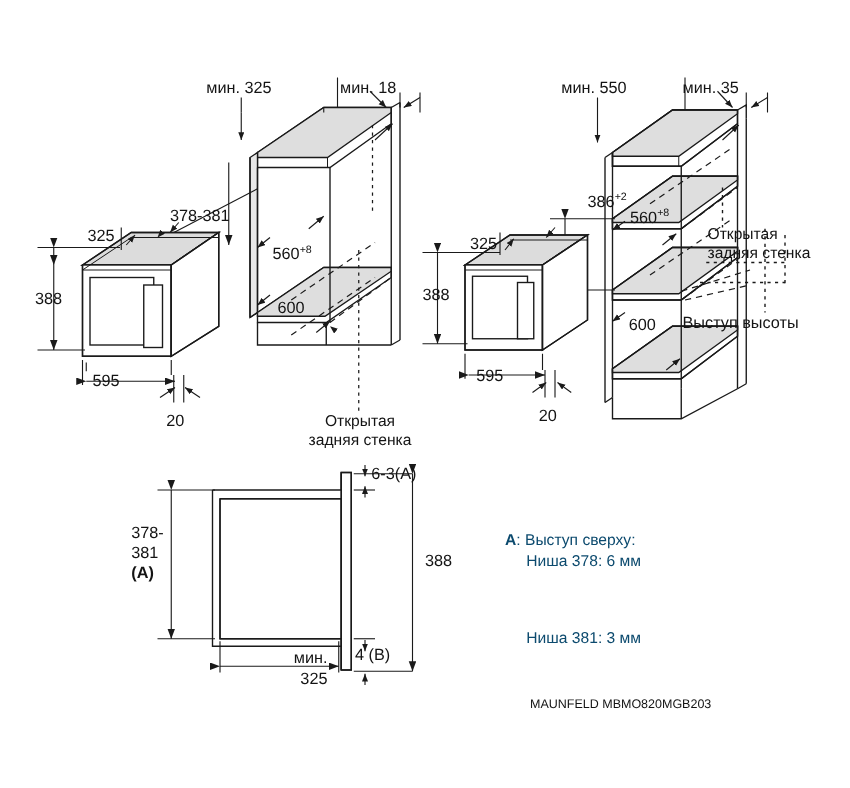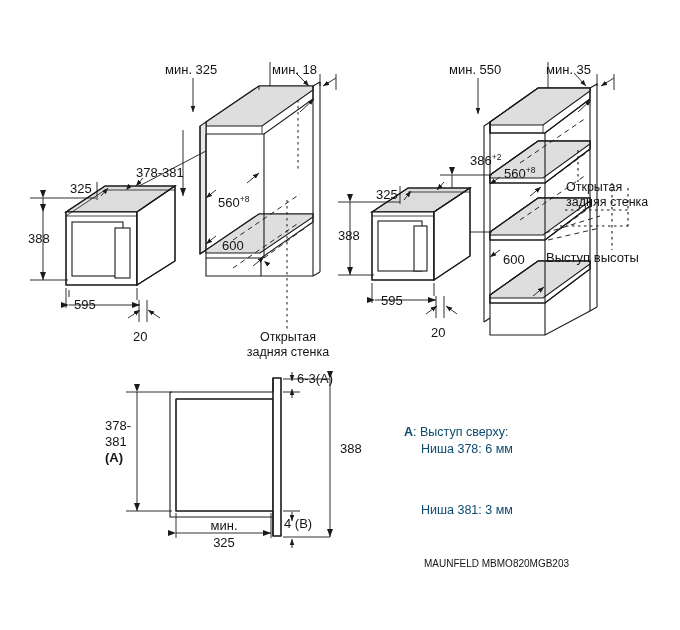--- a/index.html
+++ b/index.html
@@ -4,21 +4,21 @@
 <style>
   html,body{margin:0;padding:0;background:#ffffff;}
   body{width:680px;height:630px;position:relative;overflow:hidden;
        font-family:"Liberation Sans","DejaVu Sans",sans-serif;color:#1a1a1a;}
   #root{position:absolute;left:0;top:0;width:680px;height:630px;}
   svg.layer{position:absolute;left:0;top:0;width:680px;height:630px;}
   .lbl{position:absolute;font-size:13px;line-height:15px;color:#141414;white-space:nowrap;
        font-family:"Liberation Sans","DejaVu Sans",sans-serif;}
   .lbl .sup{font-size:8.5px;vertical-align:super;}
   .lbl.b{font-weight:bold;}
-  .lbl.c{text-align:center;}
+  .lbl.c{text-align:right;}
   .note{position:absolute;font-size:12.5px;line-height:15px;color:#141414;text-align:center;margin-top:44px;}
   .legend{position:absolute;font-size:12.5px;line-height:16.5px;color:#0c4a6e;white-space:nowrap;}
   .legend .k{font-weight:bold;}
   .model{position:absolute;font-size:10px;color:#141414;white-space:nowrap;}
 </style>
 </head>
 <body>
 
 <div id="root">
 

